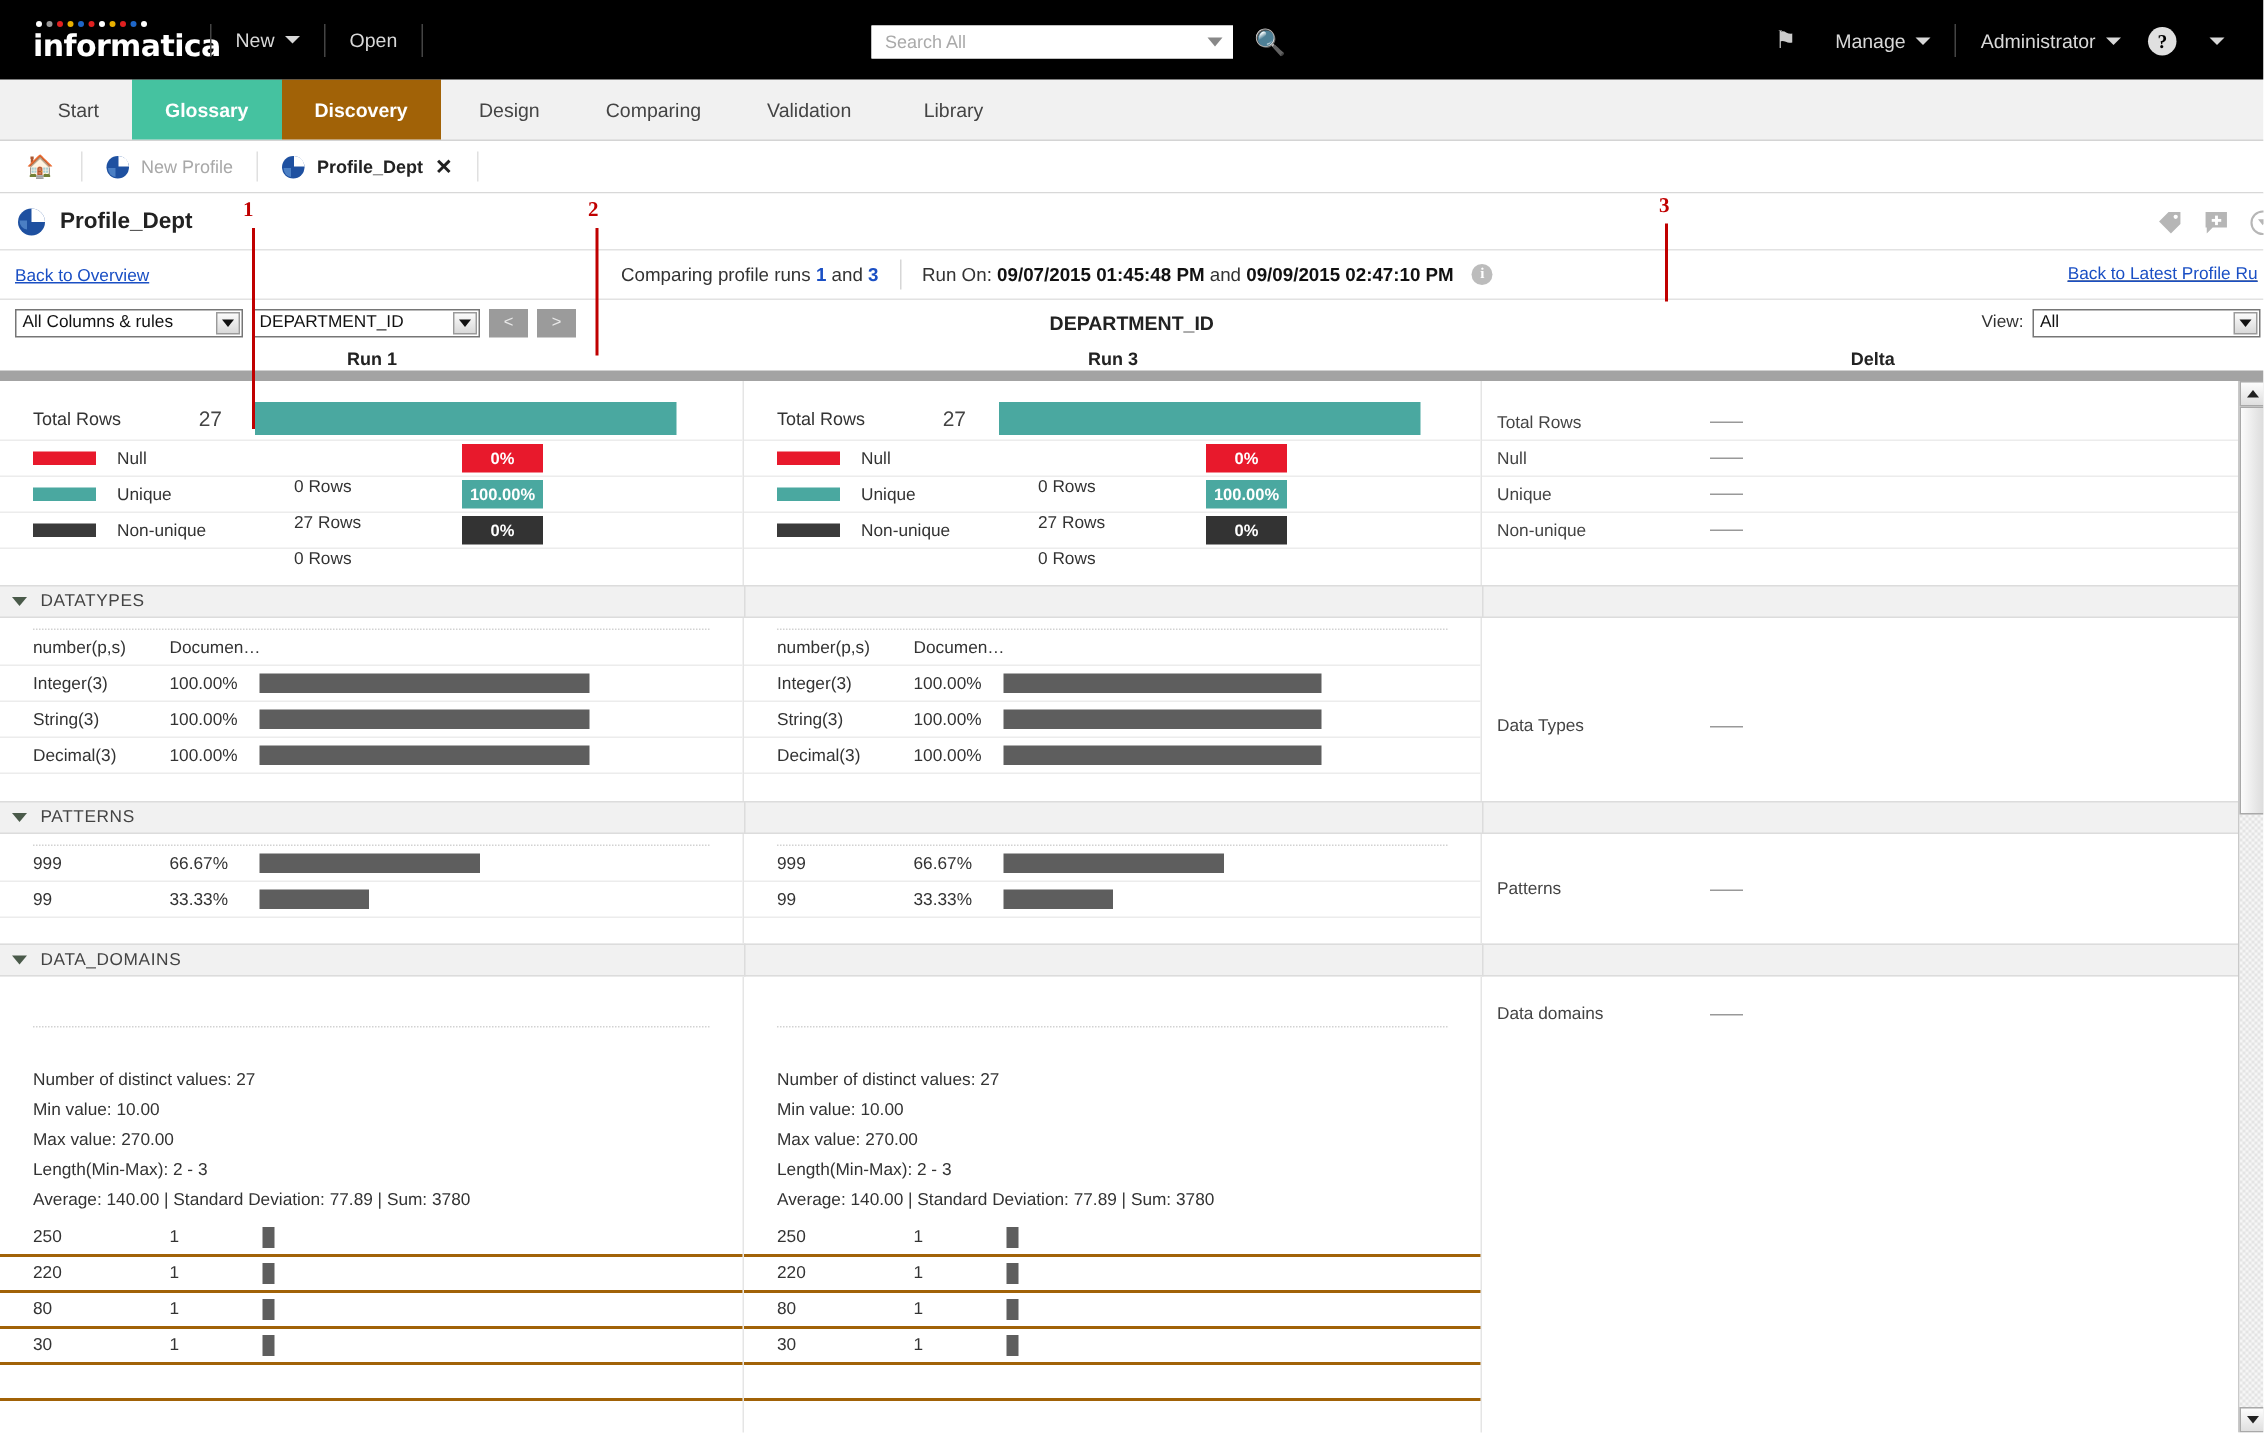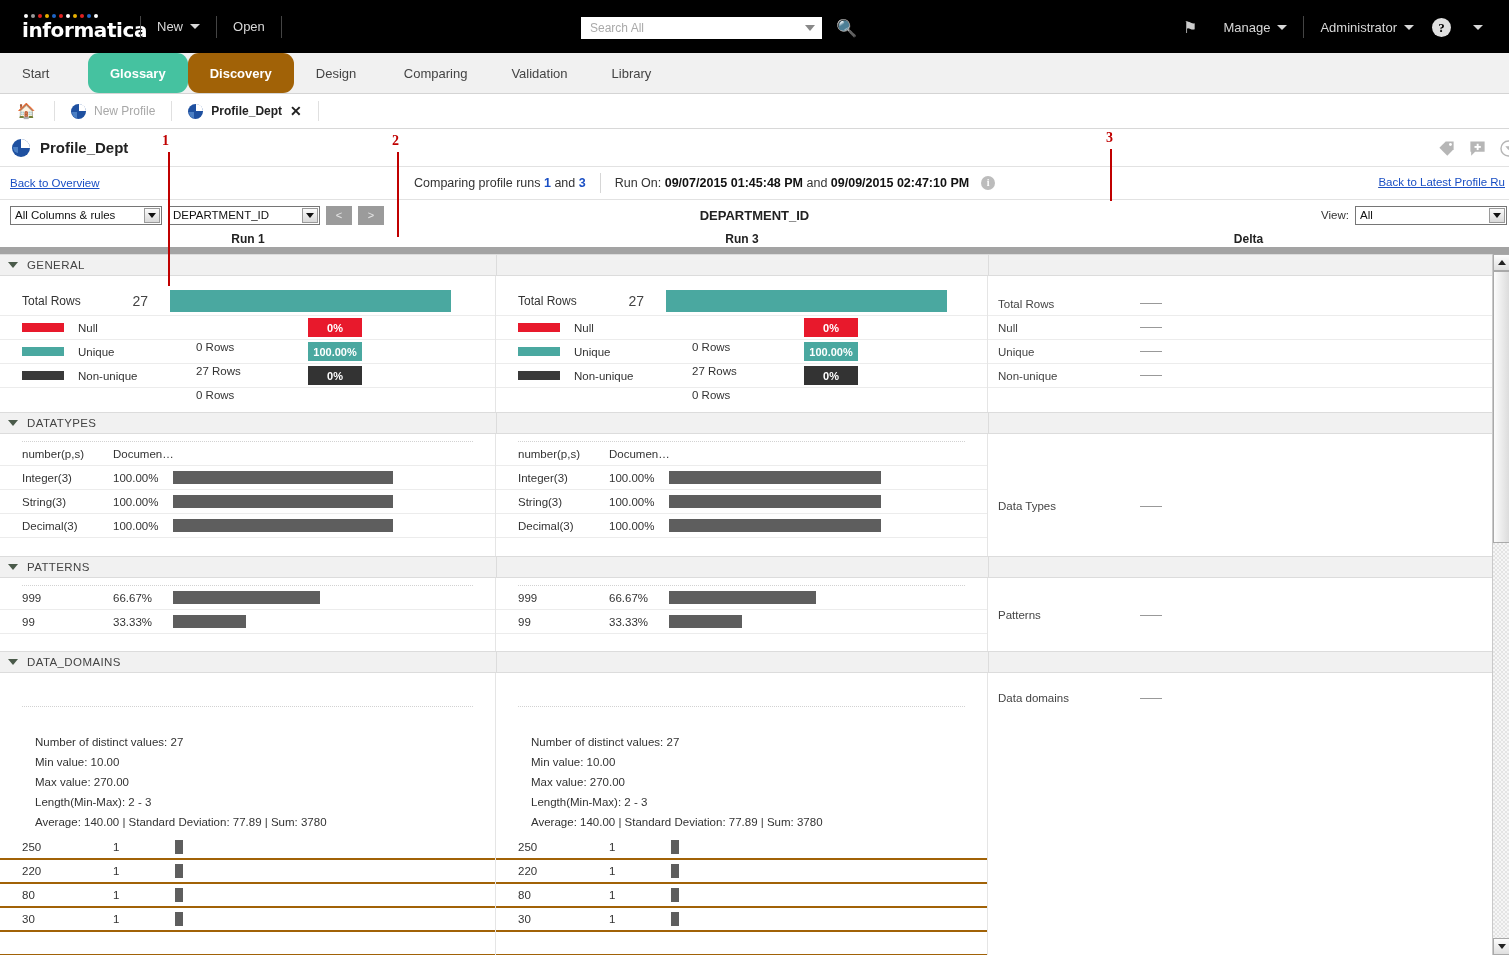--- a/index.html
+++ b/index.html
@@ -61,24 +61,23 @@
     display: flex; align-items: center; gap: 0px;
   }
   .flag-icon { color: #ccc; font-size: 16px; margin-right: 10px; }
 
   
   .navtabs {
     height: 41px; background: #f1f1f1; display: flex;
     border-bottom: 1px solid #d4d4d4;
   }
   .navtab {
-    display: flex; align-items: center; justify-content: flex-start;
+    display: flex; align-items: center; justify-content: flex-end;
     padding: 0 22px; font-size: 13px; color: #444; cursor: pointer;
     min-width: 88px;
-    border-radius: 11px;
   }
   .navtab.glossary { background: #45c2a0; color: #fff; font-weight: bold; }
   .navtab.discovery { background: #a16207; color: #fff; font-weight: bold; }
 
   
   .tabrow {
     height: 35px; background: #fff; display: flex; align-items: center;
     border-bottom: 1px solid #d8d8d8;
   }
   .home-icon { width: 54px; text-align: center; color: #b4b4b4; font-size: 15px; }
@@ -232,21 +231,21 @@
     height: 8px; border-bottom: 1px dotted #d2d2d2; margin: 0 22px 0 22px;
   }
 
   
   .deltarow { display: flex; align-items: center; height: 24px;
               border-bottom: 1px solid #ececec; font-size: 11.5px; color: #444; }
   .deltarow .dl { width: 152px; padding-left: 10px; }
   .dash { width: 22px; height: 1px; background: #999; }
 
   
-  .valstats { padding: 10px 0 4px 22px; margin-left: 13px; }
+  .valstats { padding: 10px 0 4px 22px; }
   .valstats div { font-size: 11.5px; color: #333; line-height: 20px; }
   .vrow { display: flex; align-items: center; height: 24px;
           border-bottom: 2px solid #a16207; font-size: 11.5px; color: #333; }
   .v-name { width: 113px; padding-left: 22px; }
   .v-count { width: 62px; }
   .v-bar { width: 8px; height: 14px; background: #5e5e5e; }
 
   
   .vscroll {
     position: absolute; right: 0; top: 0; width: 17px; height: 701px;
@@ -450,26 +449,20 @@
 
 <div class="colhdr">
   <div class="c1">Run 1</div>
   <div class="c2">Run 3</div>
   <div class="c3">Delta</div>
 </div>
 
 <div class="bodywrap">
   <div class="grid">
 
-    <div class="secthead">
-      <span class="tri"></span>
-      <span>GENERAL</span>
-      <span class="seam" style="left:496px;"></span>
-      <span class="seam" style="left:988px;"></span>
-    </div>
     <div class="sectbody" style="height:136px;">
       <div class="pane p1">
         <div style="height:10px"></div>
         <div class="totrow">
           <span class="t-lbl">Total Rows</span>
           <span class="t-val">27</span>
           <span class="teal-bar" style="width:281px;"></span>
         </div>
         <div class="grow">
           <span class="lbl-sw sw-red"></span>

